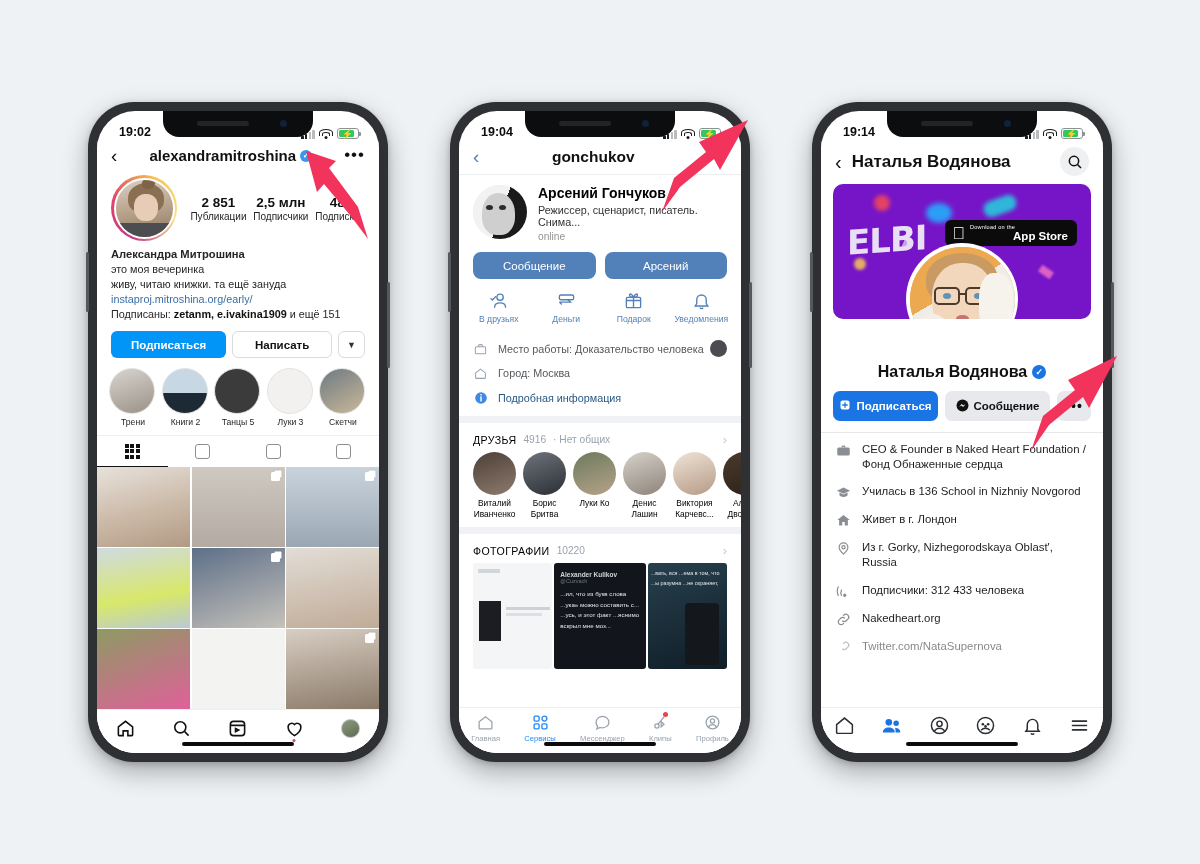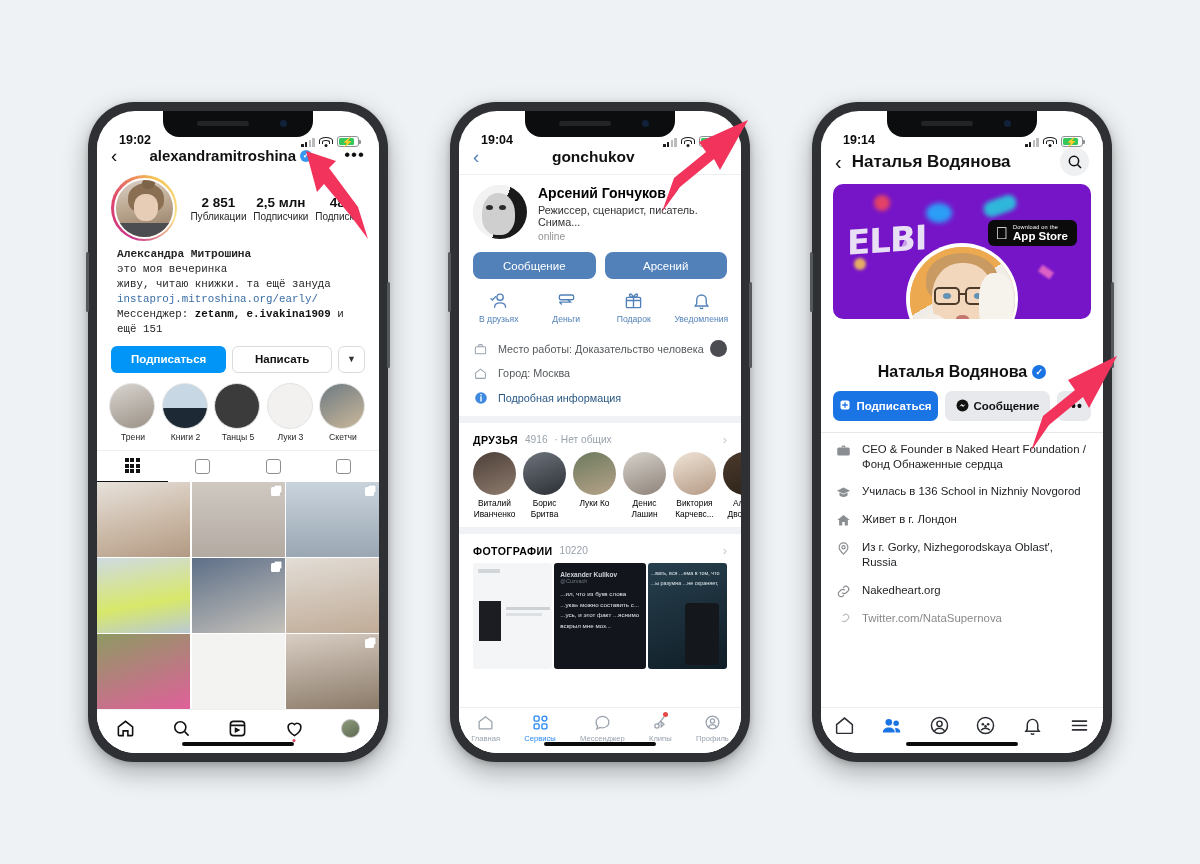--- a/index.html
+++ b/index.html
@@ -39,21 +39,21 @@
     width: 150px; height: 26px; background: #0c0d0e;
     border-bottom-left-radius: 16px; border-bottom-right-radius: 16px;
     z-index: 40;
   }
   .notch .speaker { position:absolute; left:34px; top:10px; width:52px; height:5px; background:#232426; border-radius:3px;}
   .notch .cam { position:absolute; right:26px; top:9px; width:7px; height:7px; border-radius:50%; background:#11213a;}
 
   .statusbar {
     position: relative; height: 30px; z-index: 30;
     display: flex; align-items: flex-end; justify-content: space-between;
-    padding: 0 20px 2px 22px; font-size: 12.5px; font-weight: bold; color: #0b0b0b; margin-top: 8px;
+    padding: 0 20px 2px 22px; font-size: 12.5px; font-weight: bold; color: #0b0b0b;
   }
   .status-right { display: flex; align-items: flex-end; gap: 4px; }
   .sig { display: flex; align-items: flex-end; gap: 1.2px; height: 10px; }
   .sig i { display:block; width:2.6px; background:#1c1c1e; border-radius:.5px; }
   .sig i:nth-child(1){height:3.5px} .sig i:nth-child(2){height:5.5px}
   .sig i:nth-child(3){height:7.5px;background:#b9bbbd} .sig i:nth-child(4){height:9.5px;background:#b9bbbd}
   .wifi { width:14px; height:10px; position:relative; }
   .wifi span { position:absolute; left:50%; transform:translateX(-50%); border:1.4px solid #1c1c1e; border-bottom:none; border-radius:50% 50% 0 0; }
   .wifi span:nth-child(1){ width:14px;height:7px; top:0 }
   .wifi span:nth-child(2){ width:8px;height:4px; top:3px }
@@ -86,21 +86,21 @@
     background: linear-gradient(170deg,#d9cfc6 0%,#bda891 45%,#8d7762 100%); }
   .ig-avatar .hair { position:absolute; left:12px; top:3px; width:36px; height:30px; border-radius:50% 50% 40% 40%; background:#8b6f52;}
   .ig-avatar .bun { position:absolute; left:26px; top:-2px; width:13px; height:11px; border-radius:50%; background:#7d6348;}
   .ig-avatar .face { position:absolute; left:18px; top:14px; width:24px; height:27px; border-radius:45%; background:#e8cdb6;}
   .ig-avatar .top { position:absolute; left:0; bottom:0; width:100%; height:14px; background:#4b4d50;}
 
   .ig-stats { flex:1; display:flex; justify-content:space-around; text-align:center; padding-right:2px;}
   .ig-stat .num { font-size:13.5px; font-weight:bold; color:#111; }
   .ig-stat .lbl { font-size:10px; color:#262626; margin-top:1px; }
 
-  .ig-bio { padding:6px 20px 0; font-size:10.8px; color:#262626; line-height:1.38;font-family:Liberation Mono, monospace; }
+  .ig-bio { padding:6px 14px 0; font-size:10.8px; color:#262626; line-height:1.38; }
   .ig-bio .name { font-weight:bold; font-size:11.2px; }
   .ig-bio .link { color:#3a6ea5; }
   .ig-bio .followed b { color:#111; }
 
   .ig-actions { display:flex; gap:6px; padding:9px 14px 0; }
   .ig-btn { height:27px; border-radius:6px; font-size:11.5px; font-weight:bold; display:flex; align-items:center; justify-content:center; }
   .ig-btn.primary { flex:1.18; background:#0095f6; color:#fff; }
   .ig-btn.secondary { flex:1; background:#fff; color:#111; border:1px solid #dbdbdb; }
   .ig-btn.caret { width:27px; flex:0 0 27px; background:#fff; border:1px solid #dbdbdb; font-size:9px; color:#333;}
 
@@ -143,21 +143,21 @@
   .vk-q { flex:1; text-align:center; color:#5181b8; }
   .vk-q .q-ico { height:21px; display:flex; align-items:center; justify-content:center; }
   .vk-q .q-lbl { font-size:8.6px; margin-top:3px; }
   .vk-sep { height:7px; background:#f0f2f5; }
   .vk-info { padding:4px 14px 6px; }
   .vk-row { display:flex; align-items:center; gap:10px; padding:5.5px 0; font-size:10.8px; color:#55595c; position:relative;}
   .vk-row.link { color:#2a5885; }
   .vk-row .r-ico { width:15px; flex:0 0 15px; display:flex; align-items:center; justify-content:center; color:#99a2ad; }
   .vk-row .thumb { position:absolute; right:0; top:3px; width:17px; height:17px; border-radius:50%; background:#4b4b52; overflow:hidden;}
   .vk-sec-head { display:flex; align-items:center; padding:9px 14px 5px; gap:7px;}
-  .vk-sec-head .t { font-size:10.6px; font-weight:bold; color:#000; letter-spacing:.4px;}
+  .vk-sec-head .t { font-size:10.6px; font-weight:normal; color:#000; letter-spacing:.4px;}
   .vk-sec-head .c { font-size:10.2px; color:#99a2ad;}
   .vk-sec-head .arr { margin-left:auto; color:#c4c8cc; font-size:13px;}
   .vk-friends { display:flex; gap:7px; padding:0 14px 8px; overflow:hidden;}
   .vk-friend { width:43px; flex:0 0 43px; text-align:center;}
   .vk-friend .fa { width:43px; height:43px; border-radius:50%; overflow:hidden; position:relative;}
   .vk-friend .fn { font-size:8.4px; color:#000; line-height:1.25; margin-top:3px; }
   .vk-photos { display:flex; gap:2px; padding:0 14px 6px; height:112px;}
   .vk-photo { flex:1; border-radius:3px; overflow:hidden; position:relative; }
   .vk-bottomnav { margin-top:auto; height:46px; display:flex; align-items:center; justify-content:space-around; border-top:1px solid #eceef0; background:#fff; padding-bottom:6px;}
   .vk-nav { text-align:center; color:#99a2ad; position:relative; }
@@ -169,21 +169,21 @@
   
   .fb-topbar { display:flex; align-items:center; gap:10px; padding:6px 14px 8px;}
   .fb-back { font-size:20px; color:#111; line-height:1;}
   .fb-title { flex:1; font-size:17px; font-weight:bold; color:#111;}
   .fb-search { width:29px; height:29px; border-radius:50%; background:#eef0f2; display:flex; align-items:center; justify-content:center;}
   .fb-cover { margin:0 12px; height:135px; border-radius:10px; position:relative; overflow:hidden;
     background:#7615c8; }
   .fb-appstore { position:absolute; right:14px; top:36px; background:#0b0b0b; border-radius:6px; padding:4px 9px 4px 7px; display:flex; align-items:center; gap:5px;}
   .fb-appstore .apple { color:#fff; font-size:17px; line-height:1;}
   .fb-appstore .txt .t1 { color:#fff; font-size:5.6px; letter-spacing:.2px;}
-  .fb-appstore .txt .t2 { color:#fff; font-size:11.5px; font-weight:bold; line-height:1.05;}
+  .fb-appstore .txt .t2 { color:#fff; font-size:11.5px; font-weight:bold; line-height:1.05;margin-left:43px;}
   .fb-elbi { position:absolute; left:14px; top:36px; font-size:34px; font-weight:bold; color:#e8dff5;
     letter-spacing:-1px; font-family:"DejaVu Sans", sans-serif; transform:skewY(-4deg); }
   .fb-pfp-wrap { position:absolute; left:50%; transform:translateX(-50%); bottom:-36px; width:112px; height:112px; border-radius:50%; background:#fff; padding:3.5px;}
   .fb-pfp { width:100%; height:100%; border-radius:50%; overflow:hidden; position:relative; background:#e8a34a;}
   .fb-name { text-align:center; margin-top:44px; font-size:16px; font-weight:bold; color:#111; display:flex; align-items:center; justify-content:center; gap:5px;}
   .fb-vcheck { width:14px; height:14px; border-radius:50%; background:#1b74e4; color:#fff; font-size:9px; display:flex; align-items:center; justify-content:center; font-weight:bold;}
   .fb-actions { display:flex; gap:7px; padding:10px 12px 11px; }
   .fb-btn { height:30px; border-radius:7px; display:flex; align-items:center; justify-content:center; gap:5px; font-size:11.5px; font-weight:bold;}
   .fb-btn.primary { flex:1.25; background:#1b74e4; color:#fff;}
   .fb-btn.secondary { flex:1.25; background:#e7e9ed; color:#111;}
@@ -265,21 +265,21 @@
               <div class="lbl">Подписки</div>
             </div>
           </div>
         </div>
 
         <div class="ig-bio">
           <div class="name">Александра Митрошина</div>
           <div>это моя вечеринка</div>
           <div>живу, читаю книжки. та ещё зануда</div>
           <div class="link">instaproj.mitroshina.org/early/</div>
-          <div class="followed"><span>Мессенджер: </span><b>zetanm, e.ivakina1909</b><span> и ещё 151</span></div>
+          <div class="followed"><span>Подписаны: </span><b>zetanm, e.ivakina1909</b><span> и ещё 151</span></div>
         </div>
 
         <div class="ig-actions">
           <div class="ig-btn primary">Подписаться</div>
           <div class="ig-btn secondary">Написать</div>
           <div class="ig-btn caret">▼</div>
         </div>
 
         <div class="ig-highlights">
           <div class="ig-hl">
@@ -768,20 +768,30 @@
               <svg width="15" height="15" viewBox="0 0 24 24" fill="none" stroke="#8a8d91" stroke-width="1.9">
                   <path d="M12 21s7-6.3 7-11a7 7 0 1 0-14 0c0 4.7 7 11 7 11z"></path>
                   <circle cx="12" cy="10" r="2.6"></circle>
                 </svg>
             </span>
             <span>Из г. Gorky, Nizhegorodskaya Oblast', Russia</span>
           </div>
           <div class="fb-row">
             <span class="f-ico">
               <svg width="15" height="15" viewBox="0 0 24 24" fill="none" stroke="#8a8d91" stroke-width="1.9">
+                  <path d="M4 19a16 16 0 0 1 0-15"></path>
+                  <path d="M9 19a11 11 0 0 1 0-10"></path>
+                  <circle cx="14" cy="18" r="1.7" fill="#8a8d91"></circle>
+                </svg>
+            </span>
+            <span>Подписчики: 312 433 человека</span>
+          </div>
+          <div class="fb-row">
+            <span class="f-ico">
+              <svg width="15" height="15" viewBox="0 0 24 24" fill="none" stroke="#8a8d91" stroke-width="1.9">
                   <path d="M10 14a4.5 4.5 0 0 0 6.4 0l2.6-2.6a4.5 4.5 0 1 0-6.4-6.4L11.3 6.3"></path>
                   <path d="M14 10a4.5 4.5 0 0 0-6.4 0L5 12.6a4.5 4.5 0 1 0 6.4 6.4l1.3-1.3"></path>
                 </svg>
             </span>
             <span>Nakedheart.org</span>
           </div>
           <div class="fb-row cut">
             <span class="f-ico">
               <svg width="15" height="15" viewBox="0 0 24 24" fill="none" stroke="#8a8d91" stroke-width="1.9">
                   <path d="M10 14a4.5 4.5 0 0 0 6.4 0l2.6-2.6a4.5 4.5 0 1 0-6.4-6.4L11.3 6.3"></path>

